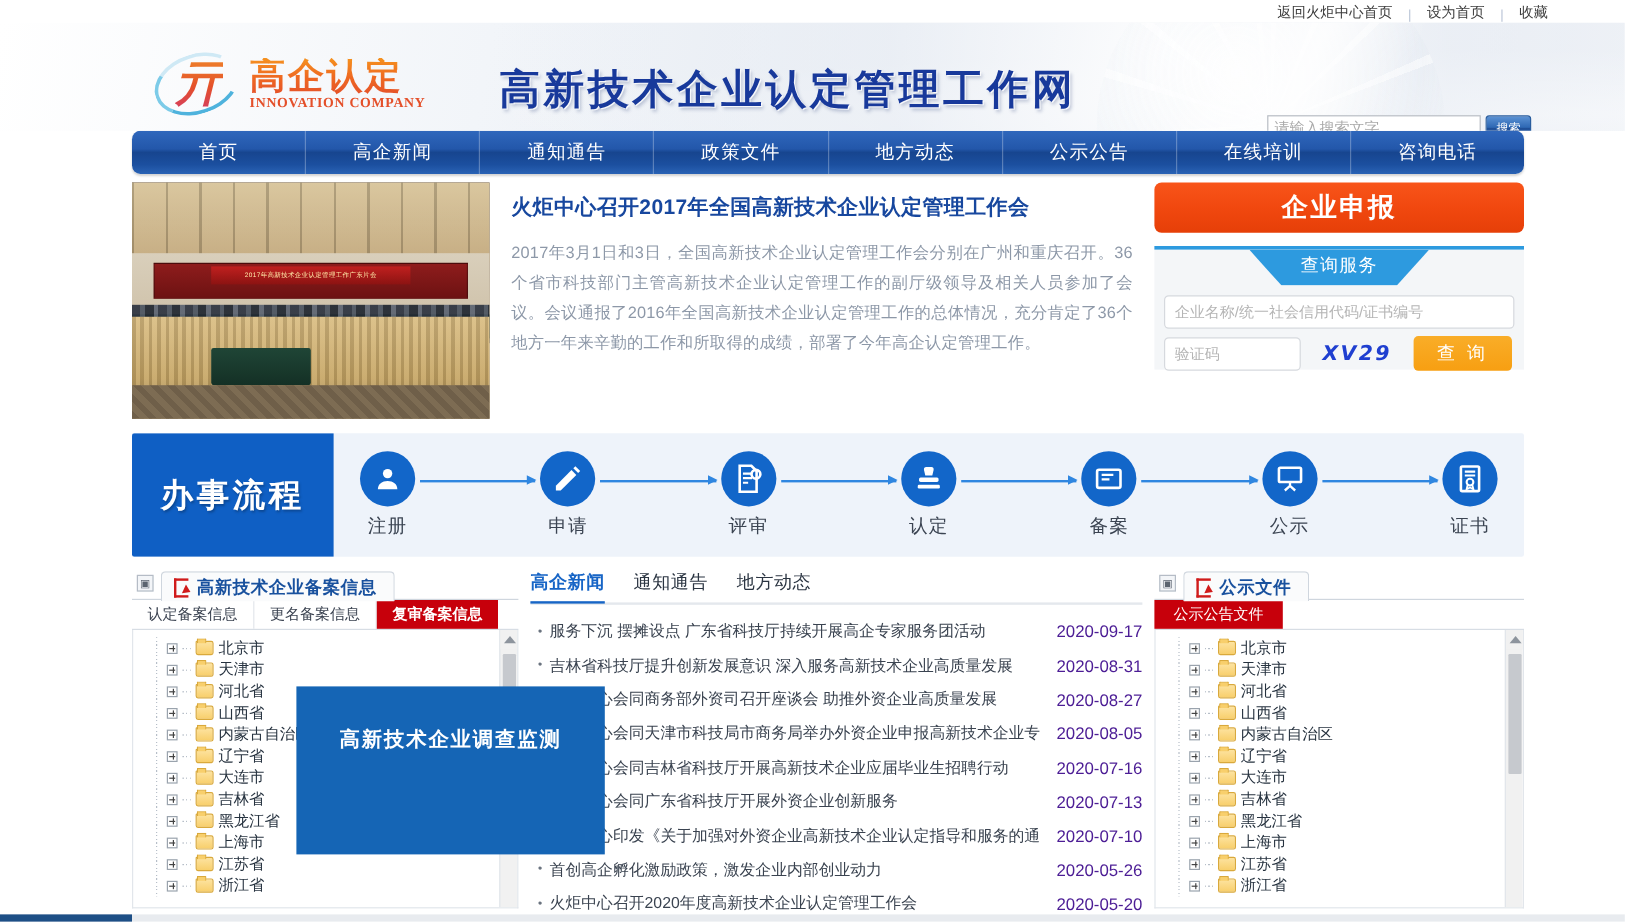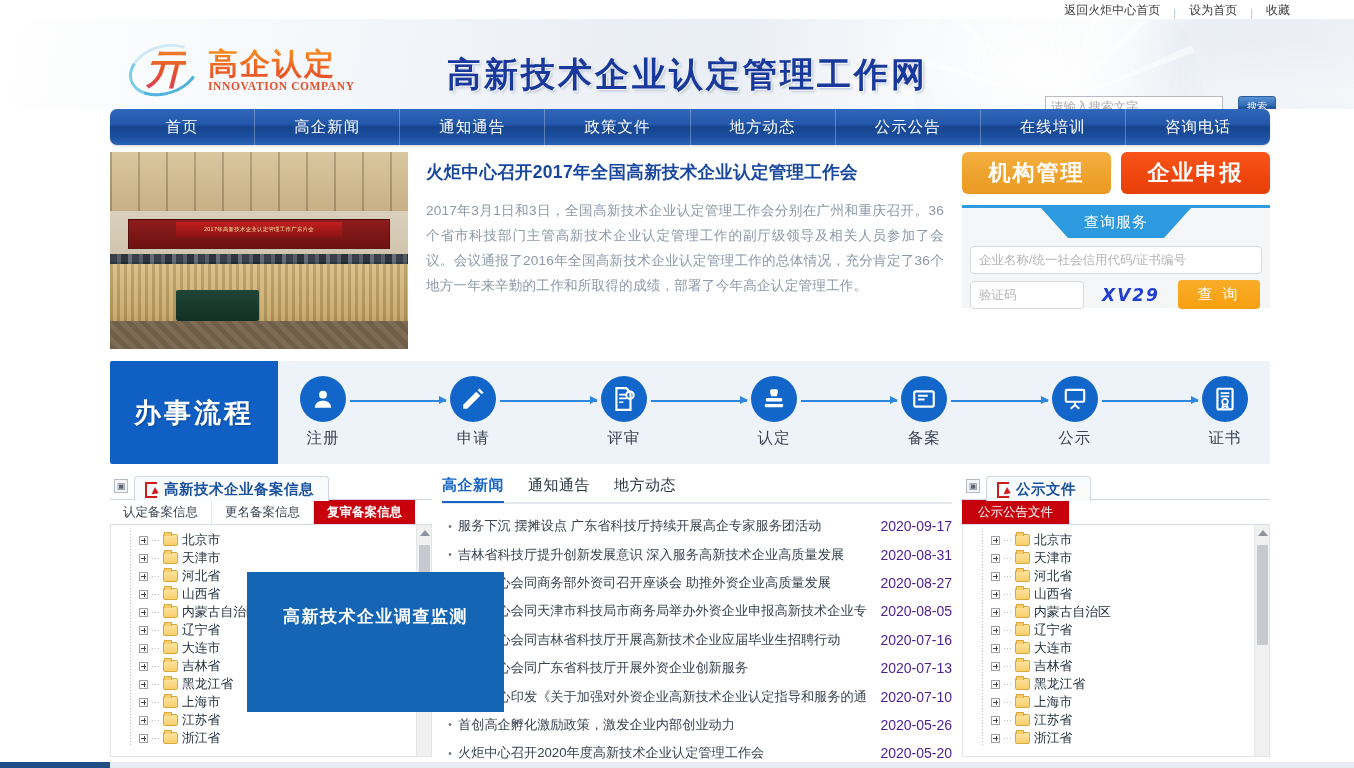--- a/index.html
+++ b/index.html
@@ -76,30 +76,30 @@
     -webkit-background-clip: text; background-clip: text; color: transparent;
     line-height: 1.05;
   }
   .logo-text-en {
     font-size: 11.5px; letter-spacing: .6px; color: #e4502a;
     font-family: "Liberation Serif", "DejaVu Serif", serif;
     font-weight: bold;
   }
 
   .site-title {
-    position: absolute; left: 447px; top: 33px;
+    position: absolute; left: 416px; top: 33px;
     font-size: 34px; font-weight: bold; letter-spacing: 3px;
     font-family: Liberation Sans, sans-serif;
     color: #18399b;
     text-shadow: 1px 1px 0 rgba(255,255,255,.85), 2px 2px 3px rgba(40,60,120,.28);
   }
 
   .search-box {
     position: absolute; right: 78px; top: 77px;
-    display: flex; align-items: center; gap: 15px;
+    display: flex; align-items: center; gap: 4px;
   }
   .search-input {
     width: 178px; height: 21px;
     border: 1px solid #b7bcc4; background: #fff;
     font-size: 12.5px; color: #333; padding: 0 5px;
     font-family: "Liberation Sans", sans-serif;
   }
   .search-input::placeholder { color: #a9a9a9; }
   .search-btn {
     width: 38px; height: 21px; border: 1px solid #2a5d9e; cursor: pointer;
@@ -480,21 +480,20 @@
     <div class="ph-carpet"></div>
   </div>
 
   <div class="hero-text">
     <div class="hero-title">火炬中心召开2017年全国高新技术企业认定管理工作会</div>
     <div class="hero-body">2017年3月1日和3日，全国高新技术企业认定管理工作会分别在广州和重庆召开。36个省市科技部门主管高新技术企业认定管理工作的副厅级领导及相关人员参加了会议。会议通报了2016年全国高新技术企业认定管理工作的总体情况，充分肯定了36个地方一年来辛勤的工作和所取得的成绩，部署了今年高企认定管理工作。</div>
   </div>
 
   <div class="hero-right">
     <div class="btn-row">
-      <button class="big-btn btn-org">机构管理</button>
       <button class="big-btn btn-red">企业申报</button>
     </div>
 
     <div class="query-card">
       <div class="query-ribbon">查询服务</div>
       <input class="query-input" type="text" placeholder="企业名称/统一社会信用代码/证书编号" style="">
       <div class="query-row2">
         <input class="captcha-input" type="text" placeholder="验证码" style="">
         <div class="captcha-code">XV29</div>
         <button class="query-btn">查 询</button>

